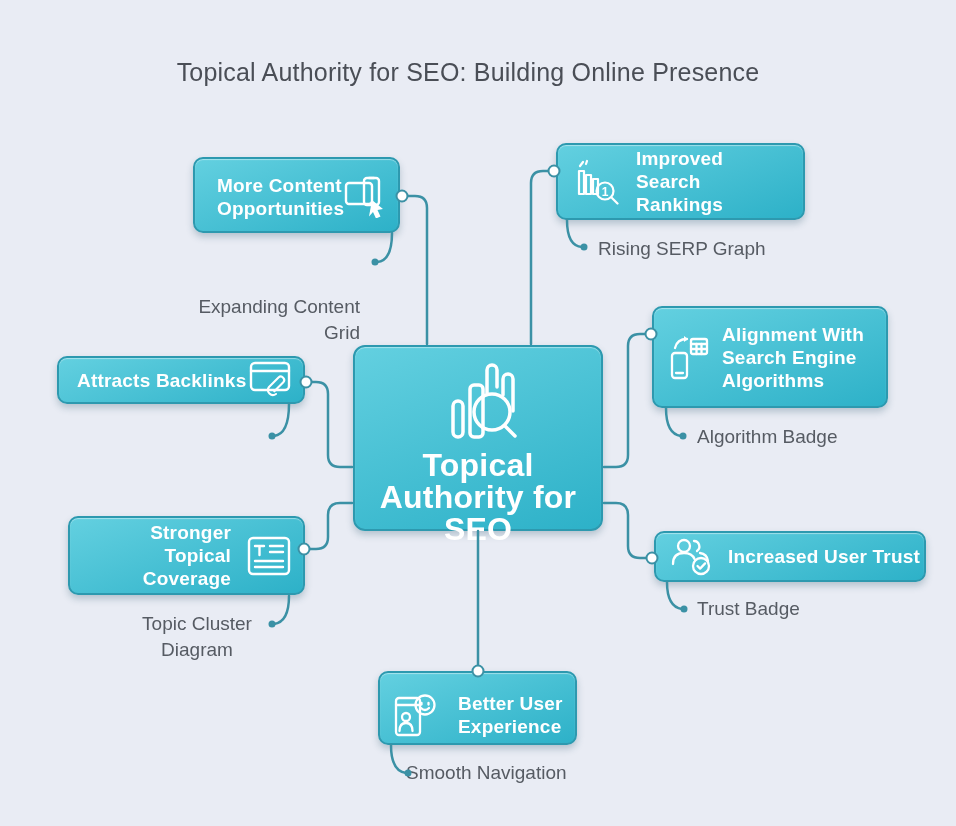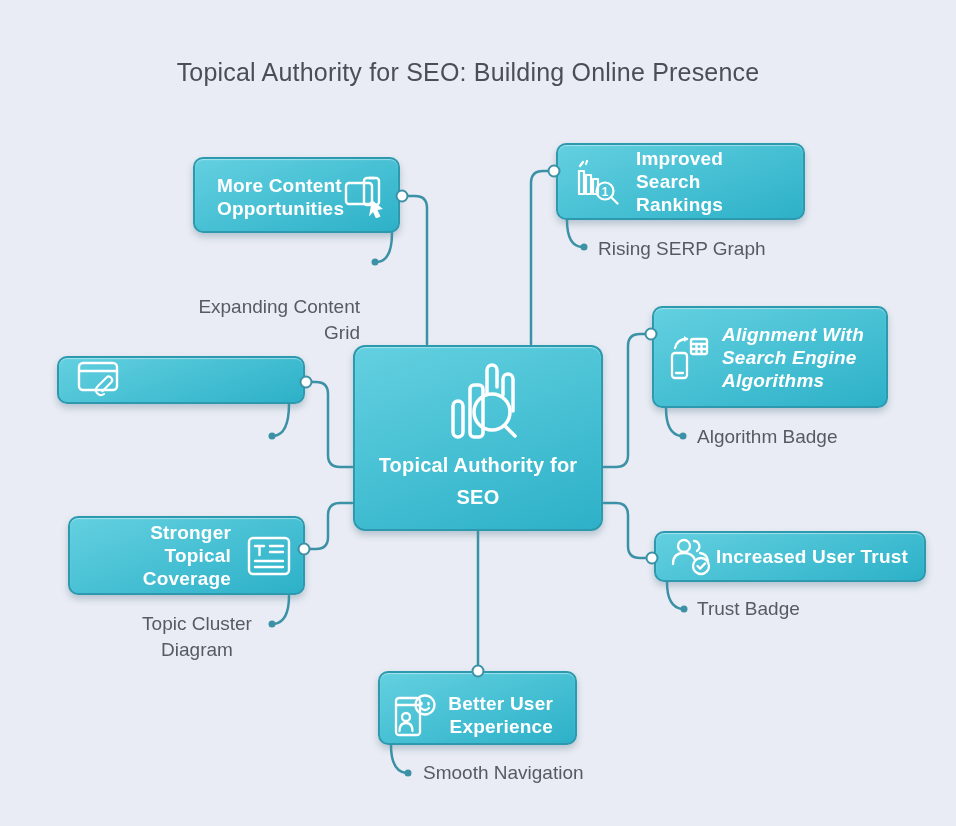--- a/index.html
+++ b/index.html
@@ -43,52 +43,52 @@
 
   
   .n-central{
     left:353px;top:345px;width:250px;height:186px;
     flex-direction:column;justify-content:flex-start;
     border-radius:12px;
   }
   .n-central .icon{margin-top:10px;}
   .n-central .txt{
     width:224px;text-align:center;
-    font-size:20px;line-height:32px;margin-top:2px;
+    font-size:32px;line-height:32px;margin-top:2px;
   }
 
   
   .n-more{left:193px;top:157px;width:207px;height:76px;padding:4px 12px 0 22px;justify-content:space-between;}
   .n-more .txt{width:134px;}
   .n-improved{left:556px;top:143px;width:249px;height:77px;padding:0 10px 0 18px;gap:14px;}
   .n-improved .txt{width:160px;}
   .n-backlinks{left:57px;top:356px;width:248px;height:48px;padding:0 10px 0 18px;justify-content:space-between;}
   .n-backlinks .txt{white-space:nowrap;}
-  .n-alignment{left:652px;top:306px;width:236px;height:102px;padding:0 10px 0 14px;gap:12px;font-style:italic;}
+  .n-alignment{left:652px;top:306px;width:236px;height:102px;padding:0 10px 0 14px;gap:12px;}
   .n-alignment .txt{width:155px;}
   .n-stronger{left:68px;top:516px;width:237px;height:79px;padding:0 12px 0 10px;justify-content:flex-end;gap:16px;}
   .n-stronger .txt{width:160px;text-align:right;}
-  .n-trust{left:654px;top:531px;width:272px;height:51px;padding:0 8px 0 14px;}
+  .n-trust{left:654px;top:531px;width:272px;height:51px;padding:0 8px 0 14px;gap:12px;}
   .n-trust .txt{white-space:nowrap;}
-  .n-ux{left:378px;top:671px;width:199px;height:74px;padding:14px 8px 0 14px;gap:0;text-align:right;}
+  .n-ux{left:378px;top:671px;width:199px;height:74px;padding:14px 8px 0 14px;gap:20px;}
   .n-ux .txt{width:115px;}
 
   .sublabel{
     position:absolute;
     color:#565b63;font-size:19px;line-height:26px;
     z-index:3;
     text-align:right;
   }
   .sl-expanding{right:596px;top:250px;width:195px;text-align:right;margin-top:44px;}
   .sl-rising{left:598px;top:236px;white-space:nowrap;}
   .sl-network{right:696px;top:424px;white-space:nowrap;}
   .sl-algorithm{left:697px;top:424px;white-space:nowrap;}
   .sl-topic{right:694px;top:611px;width:130px;text-align:center;}
   .sl-trustbadge{left:697px;top:596px;white-space:nowrap;}
-  .sl-smooth{left:415px;top:760px;white-space:nowrap;margin-left:8px;}
+  .sl-smooth{left:398px;top:760px;white-space:nowrap;margin-left:8px;}
 </style>
 </head>
 <body>
 
 <div class="canvas">
 
   <div class="title">Topical Authority for SEO: Building Online Presence</div>
 
   <svg class="overlay" viewBox="0 0 956 826" width="956" height="826">
     <g fill="none" stroke="#3b91a5" stroke-width="2.5" stroke-linecap="round">
@@ -165,20 +165,21 @@
         <circle cx="29" cy="32" r="8.5"></circle>
         <path d="M35.5 38.5 l6 6"></path>
         <text x="29" y="36.5" text-anchor="middle" font-size="12" font-weight="bold" fill="#ffffff" stroke="none" font-family="Liberation Sans, sans-serif">1</text>
       </svg>
     </span>
     <div class="txt">Improved Search Rankings</div>
   </div>
   <div class="sublabel sl-rising">Rising SERP Graph</div>
 
   <div class="node n-backlinks">
+    <div class="txt">Attracts Backlinks</div>
     <span class="icon">
       <svg width="44" height="38" viewBox="0 0 44 38" fill="none" stroke="#ffffff" stroke-width="2.4" stroke-linecap="round" stroke-linejoin="round">
         <rect x="2" y="2" width="38" height="27" rx="4"></rect>
         <path d="M2 10 h38"></path>
         <path d="M27 33 a5 5 0 0 1 -7 -7 l9.5 -9.5 a3.4 3.4 0 0 1 4.8 4.8 l-9 9" stroke-width="2.1"></path>
       </svg>
     </span>
   </div>
 
   <div class="node n-alignment">

